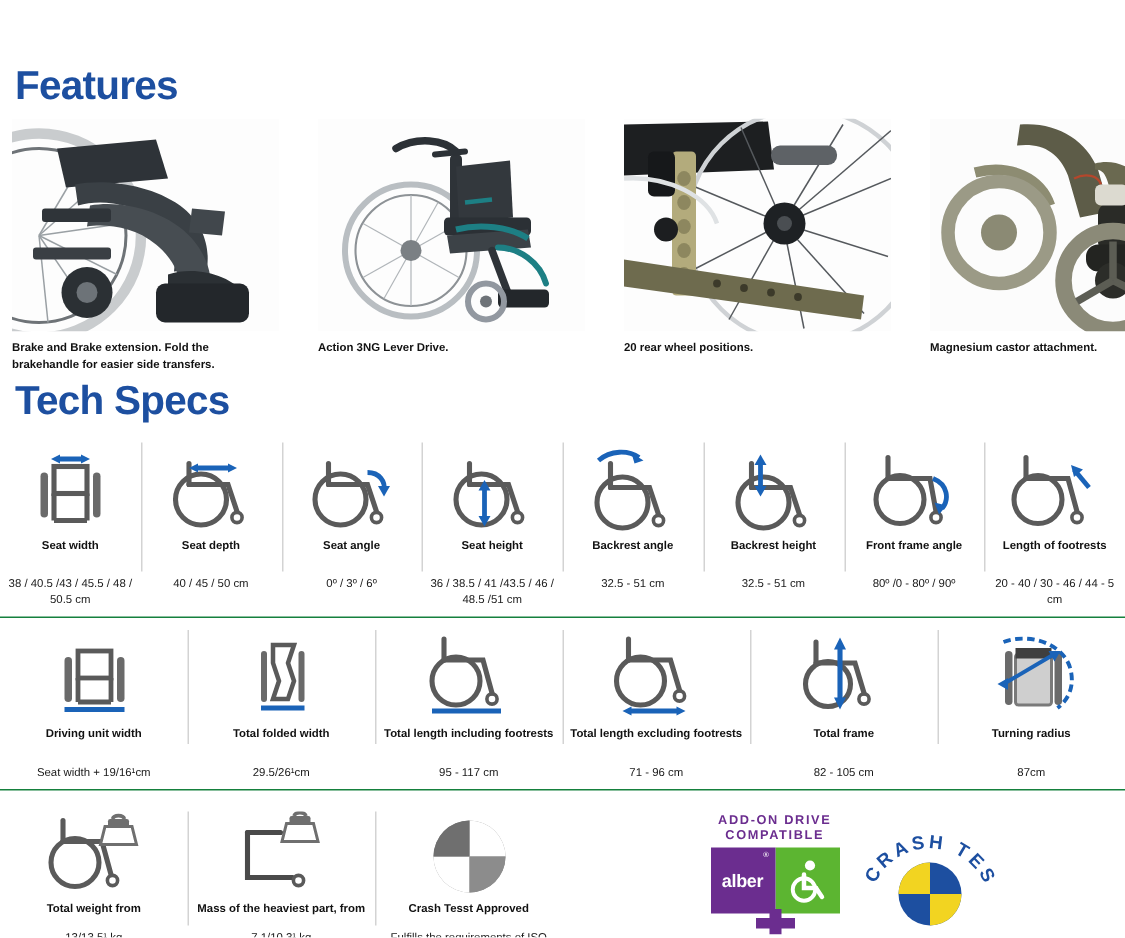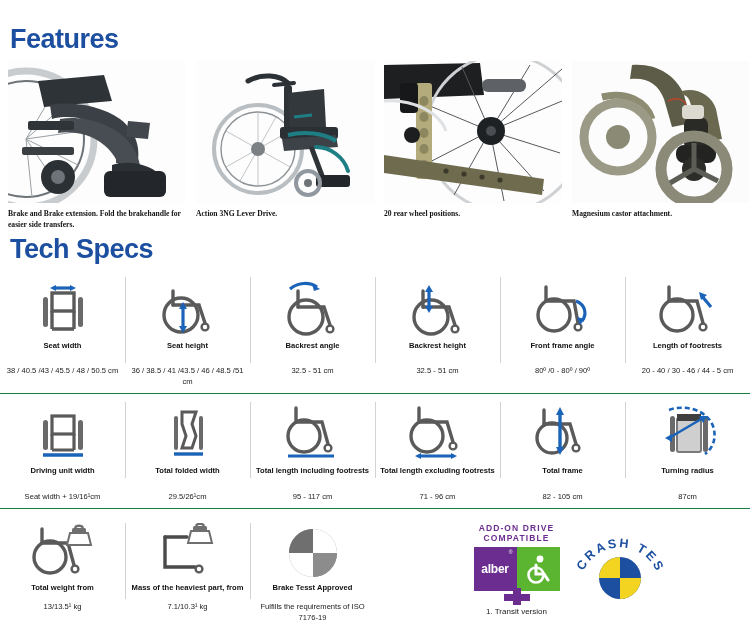--- a/index.html
+++ b/index.html
@@ -15,29 +15,28 @@
   }
 
   
   .section-title {
     color: #1d4fa0;
     font-size: 27px;
     font-weight: bold;
     letter-spacing: -0.5px;
     padding-left: 10px;
   }
-  #features-title { padding-top: 24px; }
+  #features-title { padding-top: 6px; margin-top: 36px; }
   #techspecs-title { padding-top: 4px; padding-bottom: 4px; }
 
   
   .features-row {
     display: flex;
     padding: 6px 8px 0 8px;
-    gap: 10px;
-    font-family: Liberation Serif, serif;
+    gap: 26px;
   }
   .feature-cell { width: 178px; }
   .feature-photo {
     width: 178px; height: 142px;
     position: relative; overflow: hidden;
     background: #fff;
   }
   .feature-caption {
     font-size: 7.6px;
     font-weight: bold;
@@ -302,21 +301,50 @@
             <line x1="21" y1="9" x2="39" y2="9"></line>
           </g>
           <path d="M17 9 L23 6 L23 12 Z" fill="#1a63b8"></path>
           <path d="M43 9 L37 6 L37 12 Z" fill="#1a63b8"></path>
         </svg>
       </div>
       <div class="spec-label">Seat width</div>
       <div class="spec-value">38 / 40.5 /43 / 45.5 / 48 / 50.5 cm</div>
     </div>
 
-
+    <div class="spec-cell">
+      <div class="spec-icon">
+        <svg width="66" height="58" viewBox="0 0 66 58">
+          <circle cx="26" cy="36" r="17" fill="none" stroke="#5a5a5a" stroke-width="3.4"></circle>
+          <path d="M18 26 L44 26 L50 44" fill="none" stroke="#5a5a5a" stroke-width="3.4" stroke-linecap="round"></path>
+          <path d="M18 26 L18 12" fill="none" stroke="#5a5a5a" stroke-width="3.4" stroke-linecap="round"></path>
+          <circle cx="50" cy="48" r="3.4" fill="none" stroke="#5a5a5a" stroke-width="2.4"></circle>
+          <line x1="22" y1="15" x2="46" y2="15" stroke="#1a63b8" stroke-width="3.2"></line>
+          <path d="M18 15 L24 12 L24 18 Z" fill="#1a63b8"></path>
+          <path d="M50 15 L44 12 L44 18 Z" fill="#1a63b8"></path>
+        </svg>
+      </div>
+      <div class="spec-label">Seat depth</div>
+      <div class="spec-value">40 / 45 / 50 cm</div>
+    </div>
+
+    <div class="spec-cell">
+      <div class="spec-icon">
+        <svg width="66" height="58" viewBox="0 0 66 58">
+          <circle cx="26" cy="36" r="17" fill="none" stroke="#5a5a5a" stroke-width="3.4"></circle>
+          <path d="M18 26 L44 26 L50 44" fill="none" stroke="#5a5a5a" stroke-width="3.4" stroke-linecap="round"></path>
+          <path d="M18 26 L18 12" fill="none" stroke="#5a5a5a" stroke-width="3.4" stroke-linecap="round"></path>
+          <circle cx="50" cy="48" r="3.4" fill="none" stroke="#5a5a5a" stroke-width="2.4"></circle>
+          <path d="M44 18 C52 18 56 24 55 30" fill="none" stroke="#1a63b8" stroke-width="3.2"></path>
+          <path d="M55 34 L51 27 L59 27 Z" fill="#1a63b8"></path>
+        </svg>
+      </div>
+      <div class="spec-label">Seat angle</div>
+      <div class="spec-value">0º / 3º / 6º</div>
+    </div>
 
     <div class="spec-cell">
       <div class="spec-icon">
         <svg width="66" height="58" viewBox="0 0 66 58">
           <circle cx="26" cy="36" r="17" fill="none" stroke="#5a5a5a" stroke-width="3.4"></circle>
           <path d="M18 26 L44 26 L50 44" fill="none" stroke="#5a5a5a" stroke-width="3.4" stroke-linecap="round"></path>
           <path d="M18 26 L18 12" fill="none" stroke="#5a5a5a" stroke-width="3.4" stroke-linecap="round"></path>
           <circle cx="50" cy="48" r="3.4" fill="none" stroke="#5a5a5a" stroke-width="2.4"></circle>
           <line x1="28" y1="27" x2="28" y2="50" stroke="#1a63b8" stroke-width="3.2"></line>
           <path d="M28 23 L24 30 L32 30 Z" fill="#1a63b8"></path>
@@ -523,21 +551,21 @@
     <div class="spec-cell">
       <div class="spec-icon">
         <svg width="52" height="52" viewBox="0 0 52 52">
           <circle cx="26" cy="26" r="24" fill="#8c8c8c"></circle>
           <path d="M26 26 L26 2 A24 24 0 0 1 50 26 Z" fill="#ffffff"></path>
           <path d="M26 26 L26 50 A24 24 0 0 1 2 26 Z" fill="#ffffff"></path>
           <path d="M26 26 L50 26 A24 24 0 0 1 26 50 Z" fill="#8c8c8c"></path>
           <path d="M26 26 L2 26 A24 24 0 0 1 26 2 Z" fill="#6f6f6f"></path>
         </svg>
       </div>
-      <div class="spec-label">Brake Tesst Approved</div>
+      <div class="spec-label">Crash Tesst Approved</div>
       <div class="spec-value">Fulfills the requirements of ISO 7176-19</div>
     </div>
 
     <div class="logos">
 
       <div class="alber-wrap">
         <div class="alber-head">
           <div>ADD-ON DRIVE</div>
           <div>COMPATIBLE</div>
         </div>

